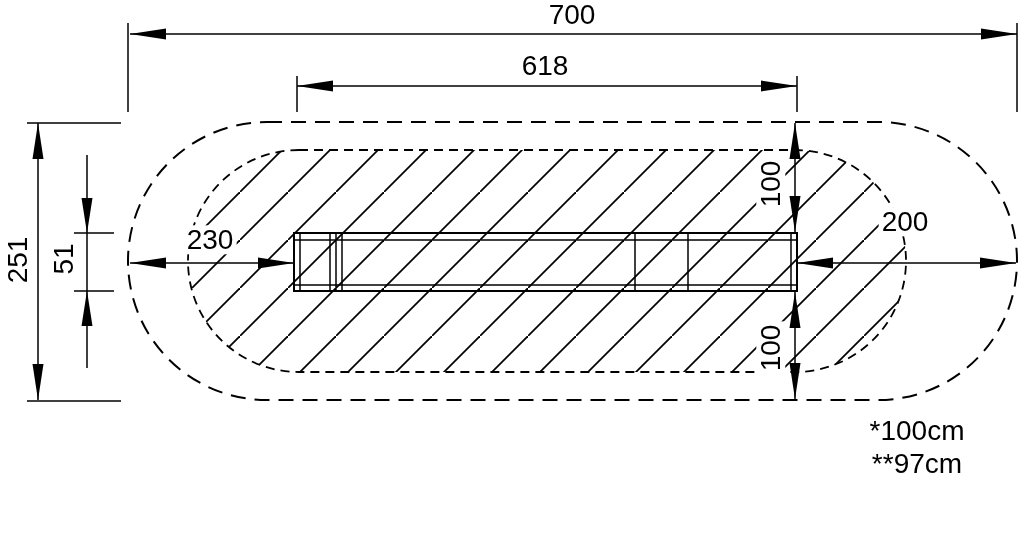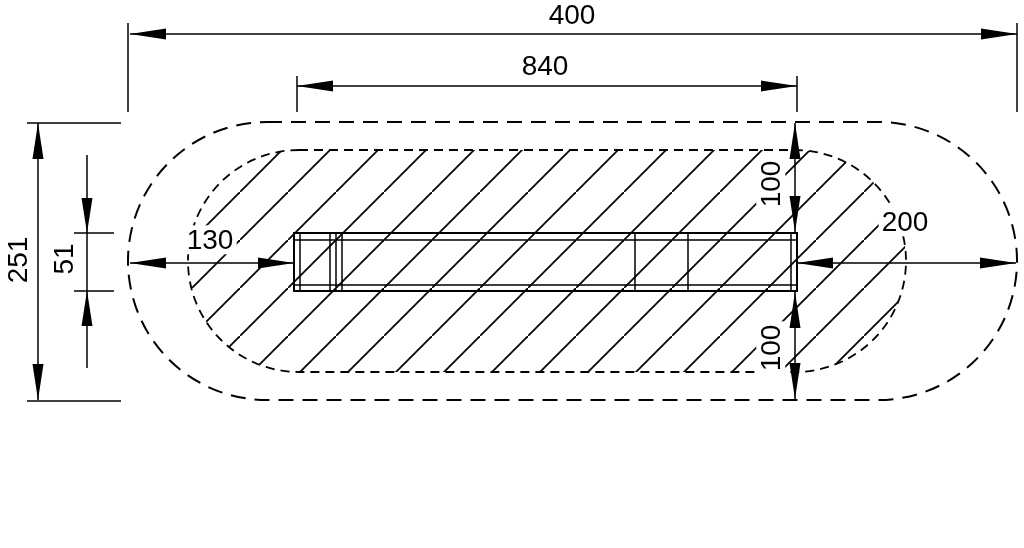--- a/index.html
+++ b/index.html
@@ -120,25 +120,27 @@
       <polygon points="795,232 789.5,196 800.5,196" stroke="none"></polygon>
     </g>
 
     <g stroke="#000" fill="#000">
       <line x1="795" y1="292" x2="795" y2="399" stroke-width="1.5"></line>
       <polygon points="795,292 789.5,328 800.5,328" stroke="none"></polygon>
       <polygon points="795,399 789.5,363 800.5,363" stroke="none"></polygon>
     </g>
   </svg>
 
-  <div class="lbl lbl-800">400</div>
-  <div class="lbl lbl-453">840</div>
+  <div class="lbl lbl-800">700</div>
+  <div class="lbl lbl-453">618</div>
   <div class="lbl rot lbl-251">251</div>
   <div class="lbl rot lbl-51">51</div>
-  <div class="lbl lbl-150">130</div>
+  <div class="lbl lbl-150">230</div>
   <div class="lbl lbl-200">200</div>
   <div class="lbl rot lbl-100t">100</div>
   <div class="lbl rot lbl-100b">100</div>
 
   <div class="info">
+    <div>*100cm</div>
+    <div>**97cm</div>
   </div>
 
 </div>
 
 </body></html>

